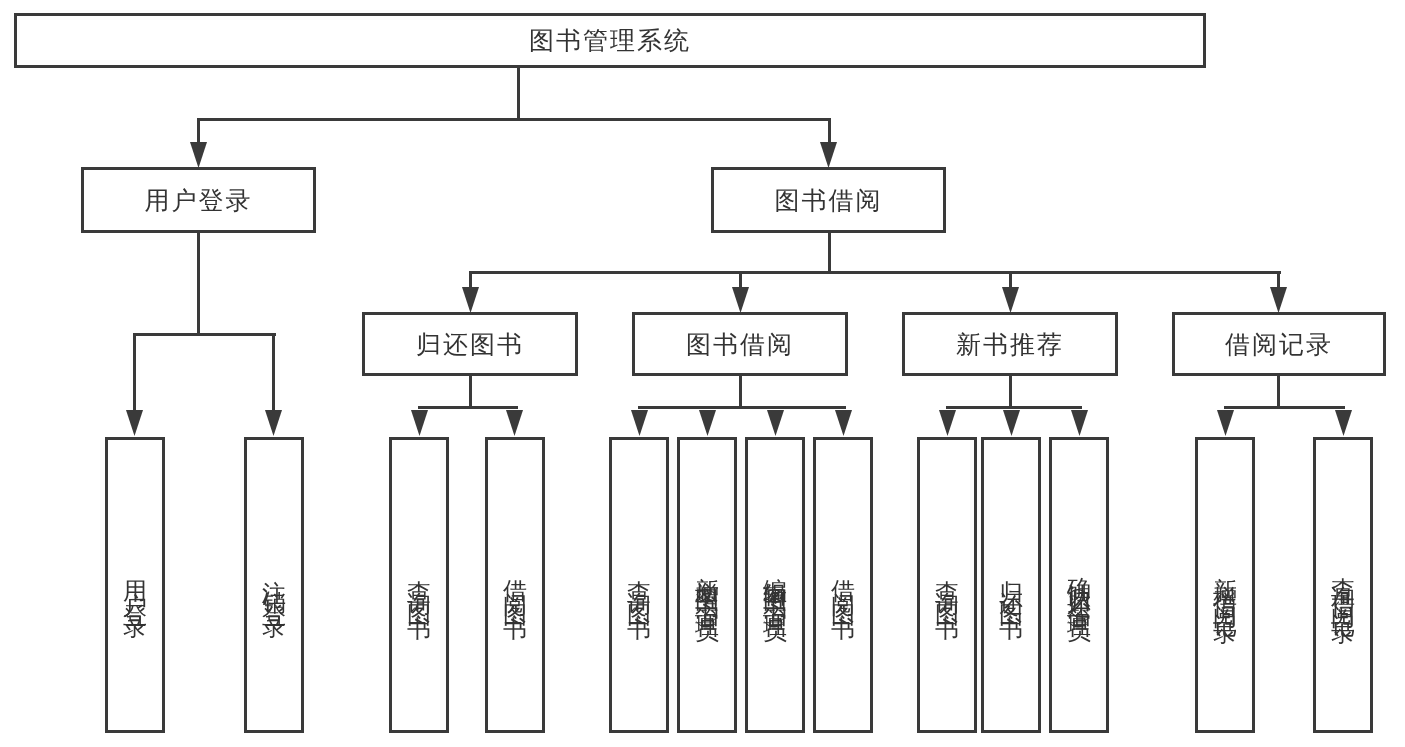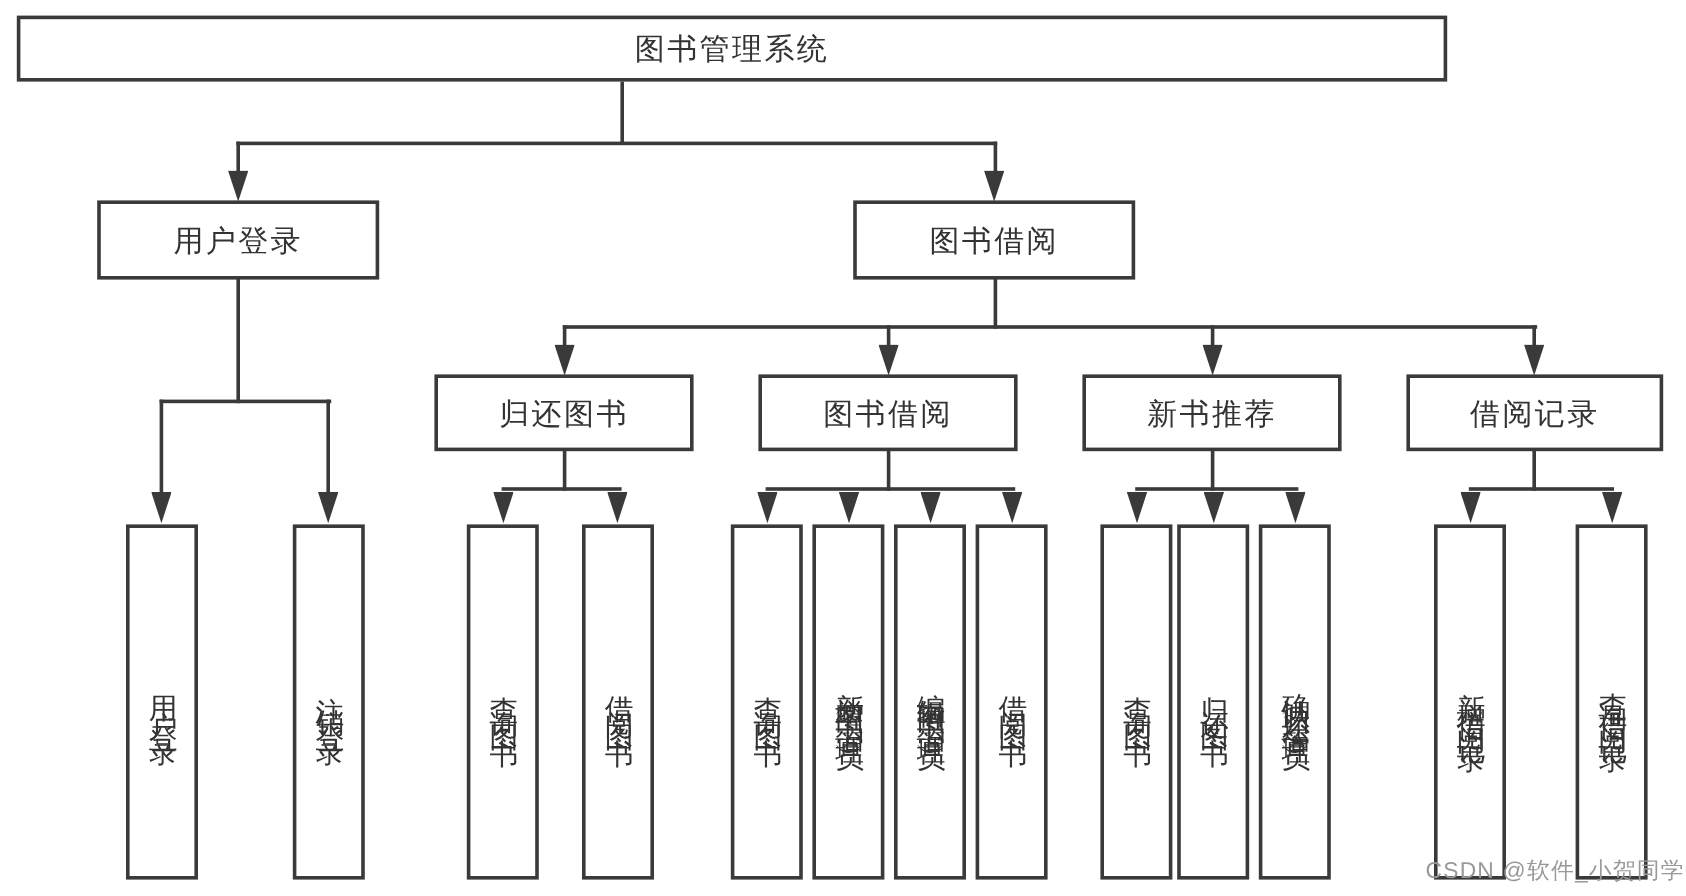--- a/index.html
+++ b/index.html
@@ -169,15 +169,14 @@
   <div class="arrow" style="left:767px;top:410px"></div>
   <div class="arrow" style="left:835px;top:410px"></div>
 
   <div class="arrow" style="left:939px;top:410px"></div>
   <div class="arrow" style="left:1003px;top:410px"></div>
   <div class="arrow" style="left:1071px;top:410px"></div>
 
   <div class="arrow" style="left:1217px;top:410px"></div>
   <div class="arrow" style="left:1335px;top:410px"></div>
 
-  <div class="watermark">CSDN @软件_小贺同学</div>
 
 </div>
 
 </body></html>

